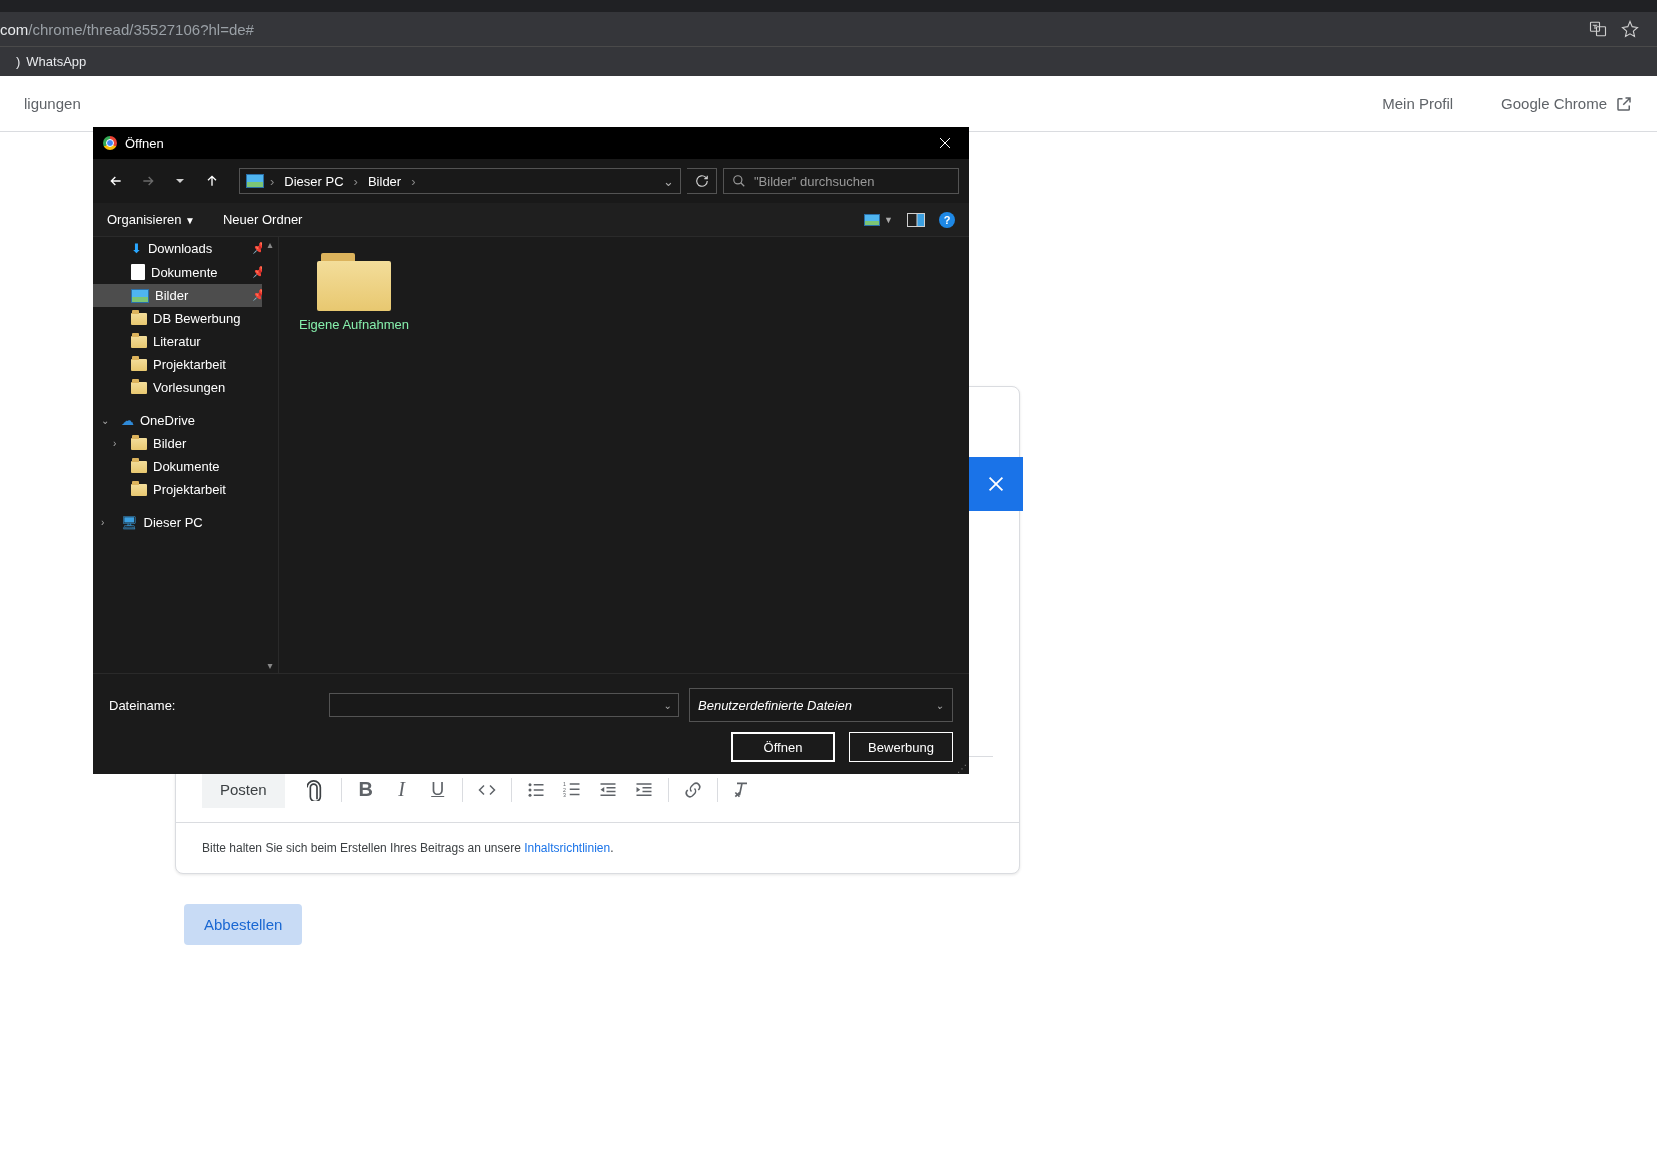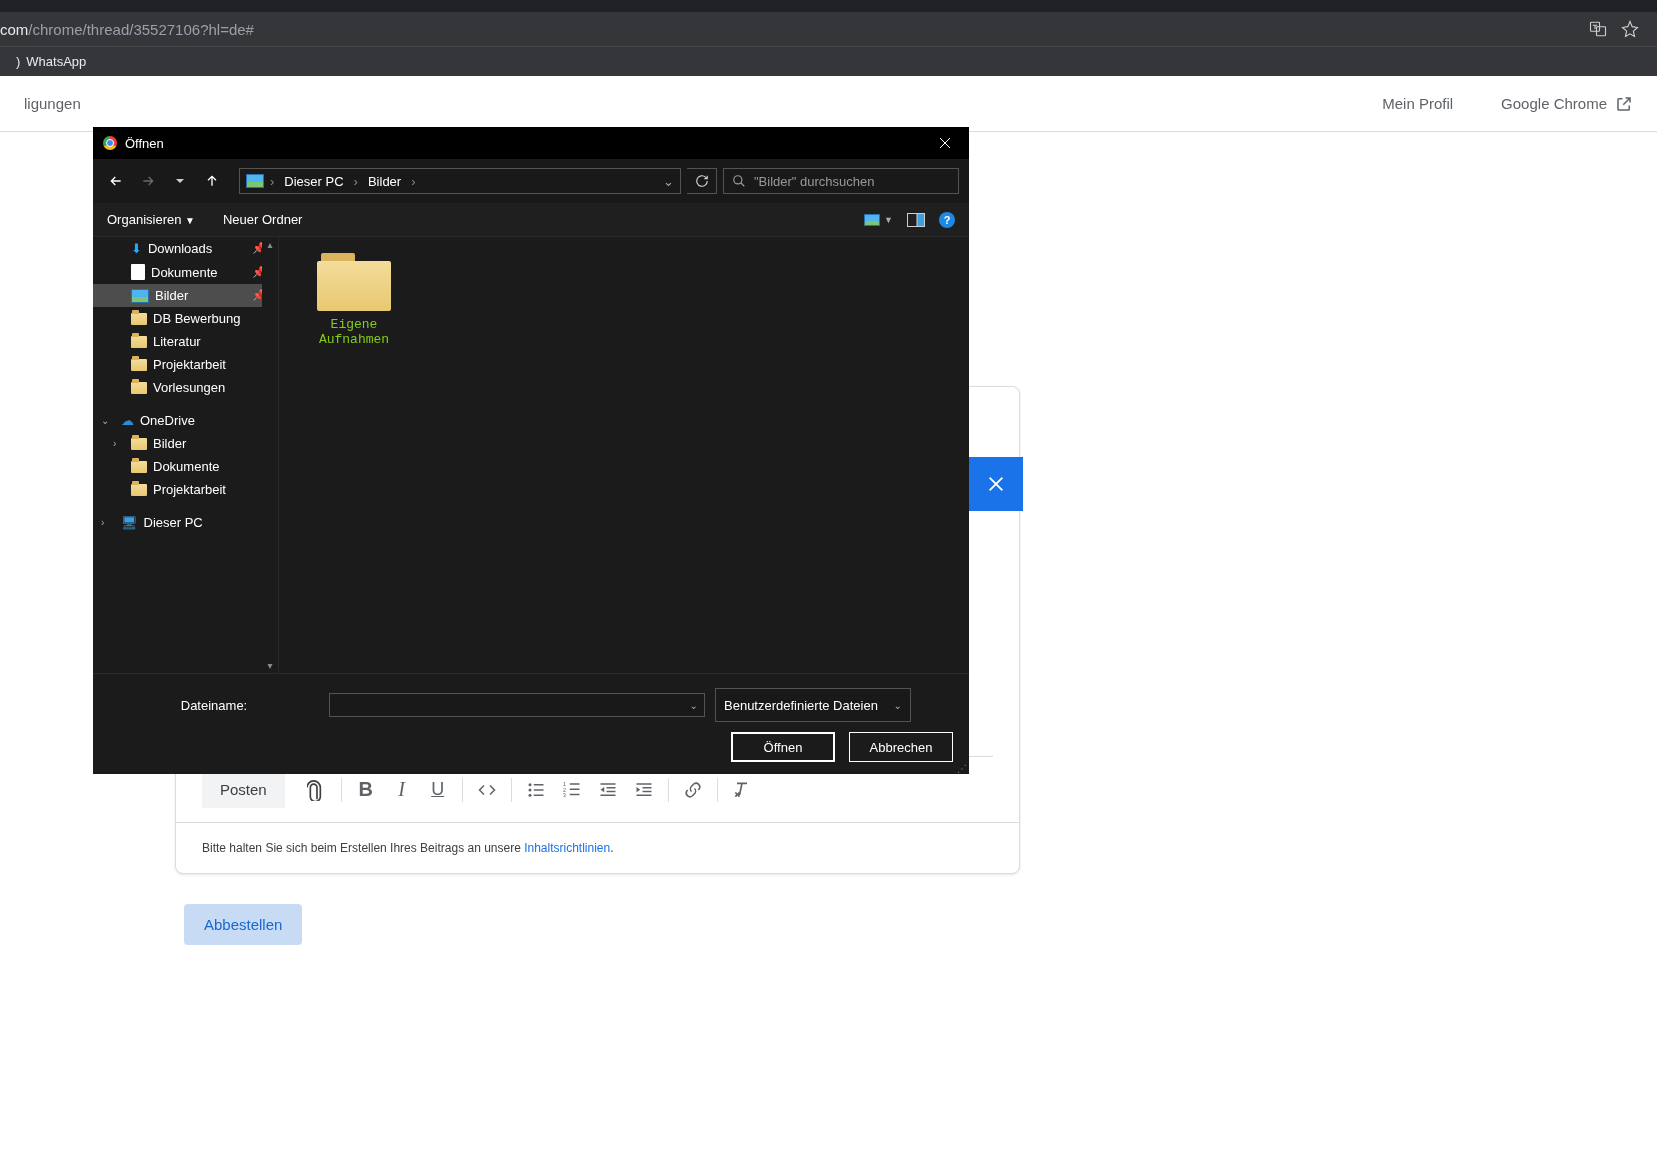--- a/index.html
+++ b/index.html
@@ -59,30 +59,30 @@
 .fd-tree { width:186px; background:#1b1b1b; border-right:1px solid #2a2a2a; position:relative; font-size:13px; overflow:hidden;}
 .tree-item { display:flex; align-items:center; gap:6px; padding:4px 6px 4px 28px; color:#fff; white-space:nowrap;}
 .tree-item.lvl2 { padding-left:38px; }
 .tree-item.sel { background:#4d4d4d; }
 .tree-item .pin { margin-left:auto; color:#888; font-size:11px; padding-right:6px;}
 .tree-item .expand { position:absolute; left:8px; color:#aaa; font-size:10px;}
 .scroll-track { position:absolute; right:0; top:0; width:16px; height:100%; background:#1b1b1b; display:flex; flex-direction:column; align-items:center; justify-content:space-between; padding:2px 0;}
 .scroll-track .arrow { color:#888; font-size:10px; }
 
 .fd-content { flex:1; padding:14px 20px; display:flex; gap:34px; align-items:flex-start; }
-.folder-tile { width:110px; display:flex; flex-direction:column; align-items:center; gap:4px; text-align:center; color:#84cc16;font-family:Liberation Mono, monospace; }
+.folder-tile { width:110px; display:flex; flex-direction:column; align-items:center; gap:4px; text-align:center; color:#86efac; }
 .folder-icon { width:78px; height:62px; position:relative; }
 .folder-icon::before { content:''; position:absolute; left:6px; top:2px; width:34px; height:12px; background:#dcb35c; border-radius:2px 2px 0 0;}
 .folder-icon::after { content:''; position:absolute; left:2px; top:10px; right:2px; bottom:2px; background:linear-gradient(#f3dd9a,#e8c870); border-radius:2px;}
 
 .fd-bottom { background:#1b1b1b; padding:14px 16px 12px 16px; border-top:1px solid #2a2a2a; position:relative;}
 .fd-row { display:flex; align-items:center; gap:10px; margin-bottom:10px; }
-.fd-label { width:210px; text-align:center; color:#fff; }
+.fd-label { width:210px; text-align:left; color:#fff; }
 .fd-input { flex:1; height:24px; border:1px solid #535353; background:#191919; display:flex; align-items:center; justify-content:flex-end; padding-right:6px; color:#aaa; max-width:376px;}
-.fd-select { width:196px; height:24px; border:1px solid #535353; background:#191919; display:flex; align-items:center; justify-content:space-between; padding:16px 8px; color:#fff; }
+.fd-select { width:264px; height:24px; border:1px solid #535353; background:#191919; display:flex; align-items:center; justify-content:space-between; padding:16px 8px; color:#fff;font-style:italic; }
 .fd-buttons { display:flex; gap:14px; justify-content:flex-end; }
 .fd-btn { width:104px; height:30px; border:1px solid #fff; background:transparent; color:#fff; display:flex; align-items:center; justify-content:center; }
 .fd-btn.primary { border:2px solid #fff; }
 .resize-grip { position:absolute; right:2px; bottom:2px; color:#777; font-size:10px; line-height:6px; }
 
 .ico-folder-sm { width:16px; height:12px; background:linear-gradient(#f3dd9a,#e8c870); border-radius:1px; display:inline-block; position:relative;}
 .ico-folder-sm::before{content:''; position:absolute; left:1px; top:-3px; width:7px; height:4px; background:#dcb35c; border-radius:1px 1px 0 0;}
 .ico-dl { color:#29a7ff; }
 .ico-doc { width:14px; height:16px; background:#fff; border-radius:1px; display:inline-block;}
 .ico-img { width:18px; height:14px; background:linear-gradient(#4fb5f0 60%,#7cc576 60%); border:1px solid #2a6fa8; display:inline-block;}
@@ -386,18 +386,18 @@
         <div class="fd-input">
             <span style="font-size:10px;color:#aaa">⌄</span>
           </div>
         <div class="fd-select">
           <span>Benutzerdefinierte Dateien</span>
           <span style="font-size:10px;color:#aaa">⌄</span>
         </div>
       </div>
       <div class="fd-buttons">
         <div class="fd-btn primary">Öffnen</div>
-        <div class="fd-btn">Abbrechen</div>
+        <div class="fd-btn">Bewerbung</div>
       </div>
       <div class="resize-grip">⋰</div>
     </div>
   </div>
 </div>
 
 </body></html>

